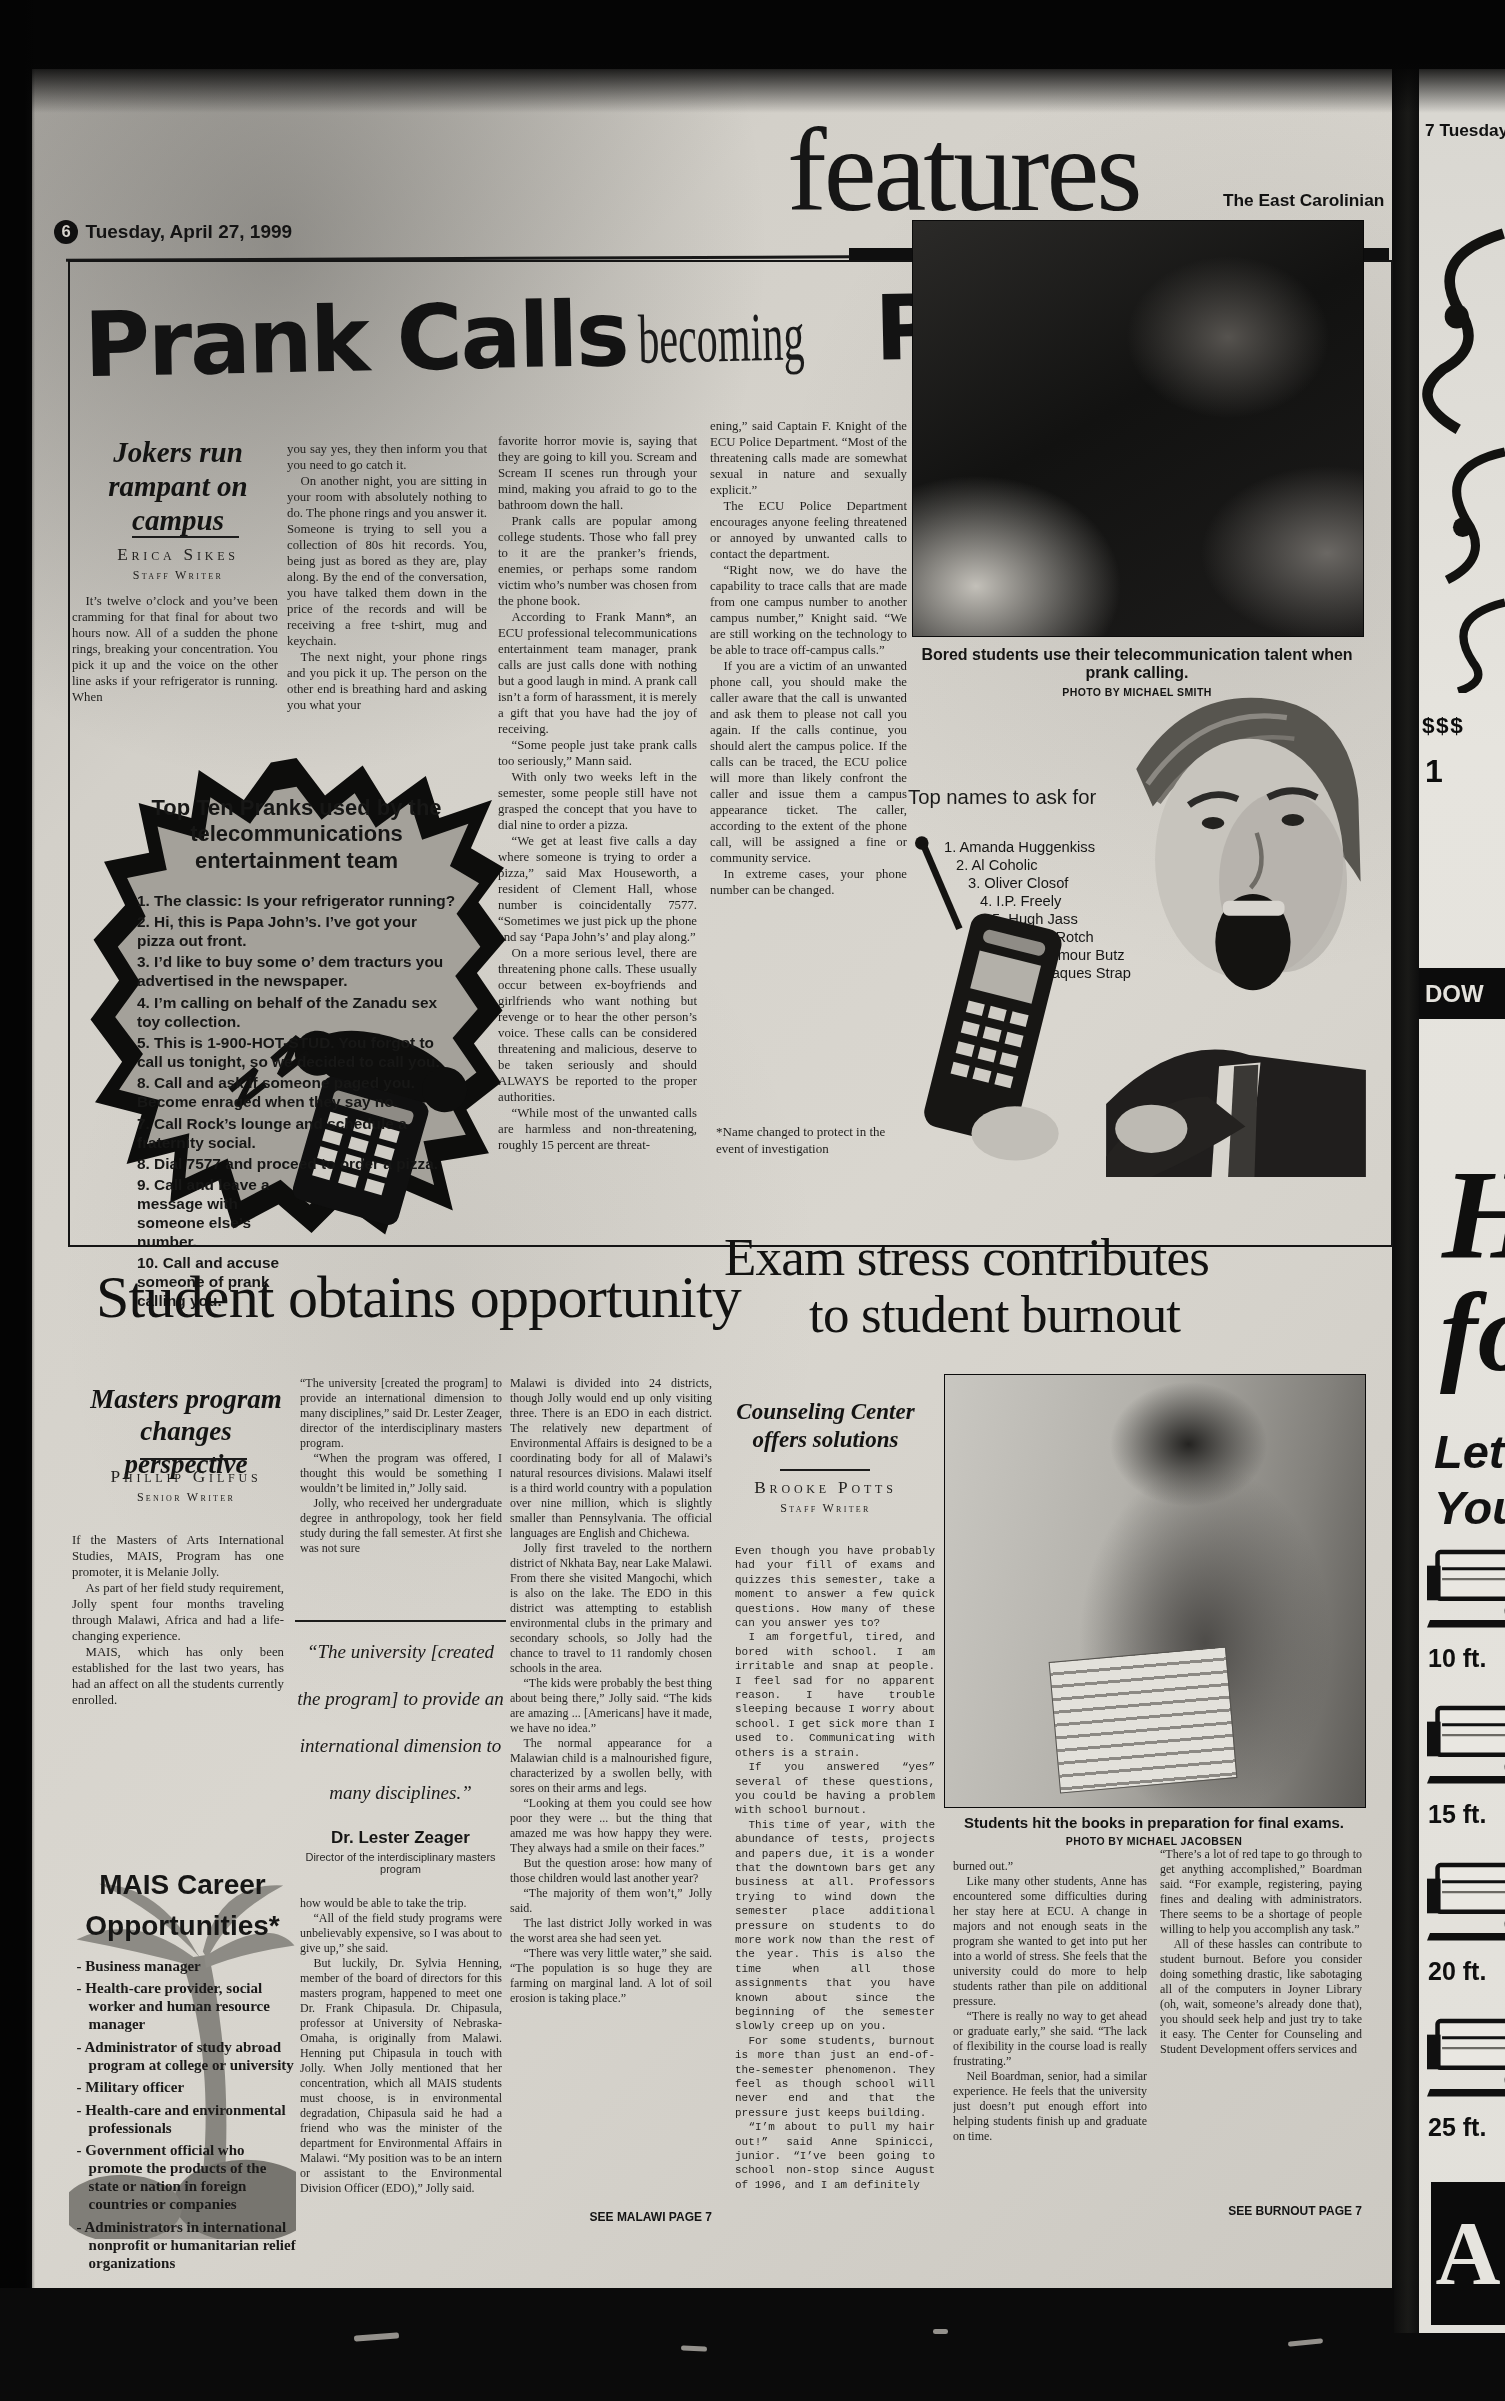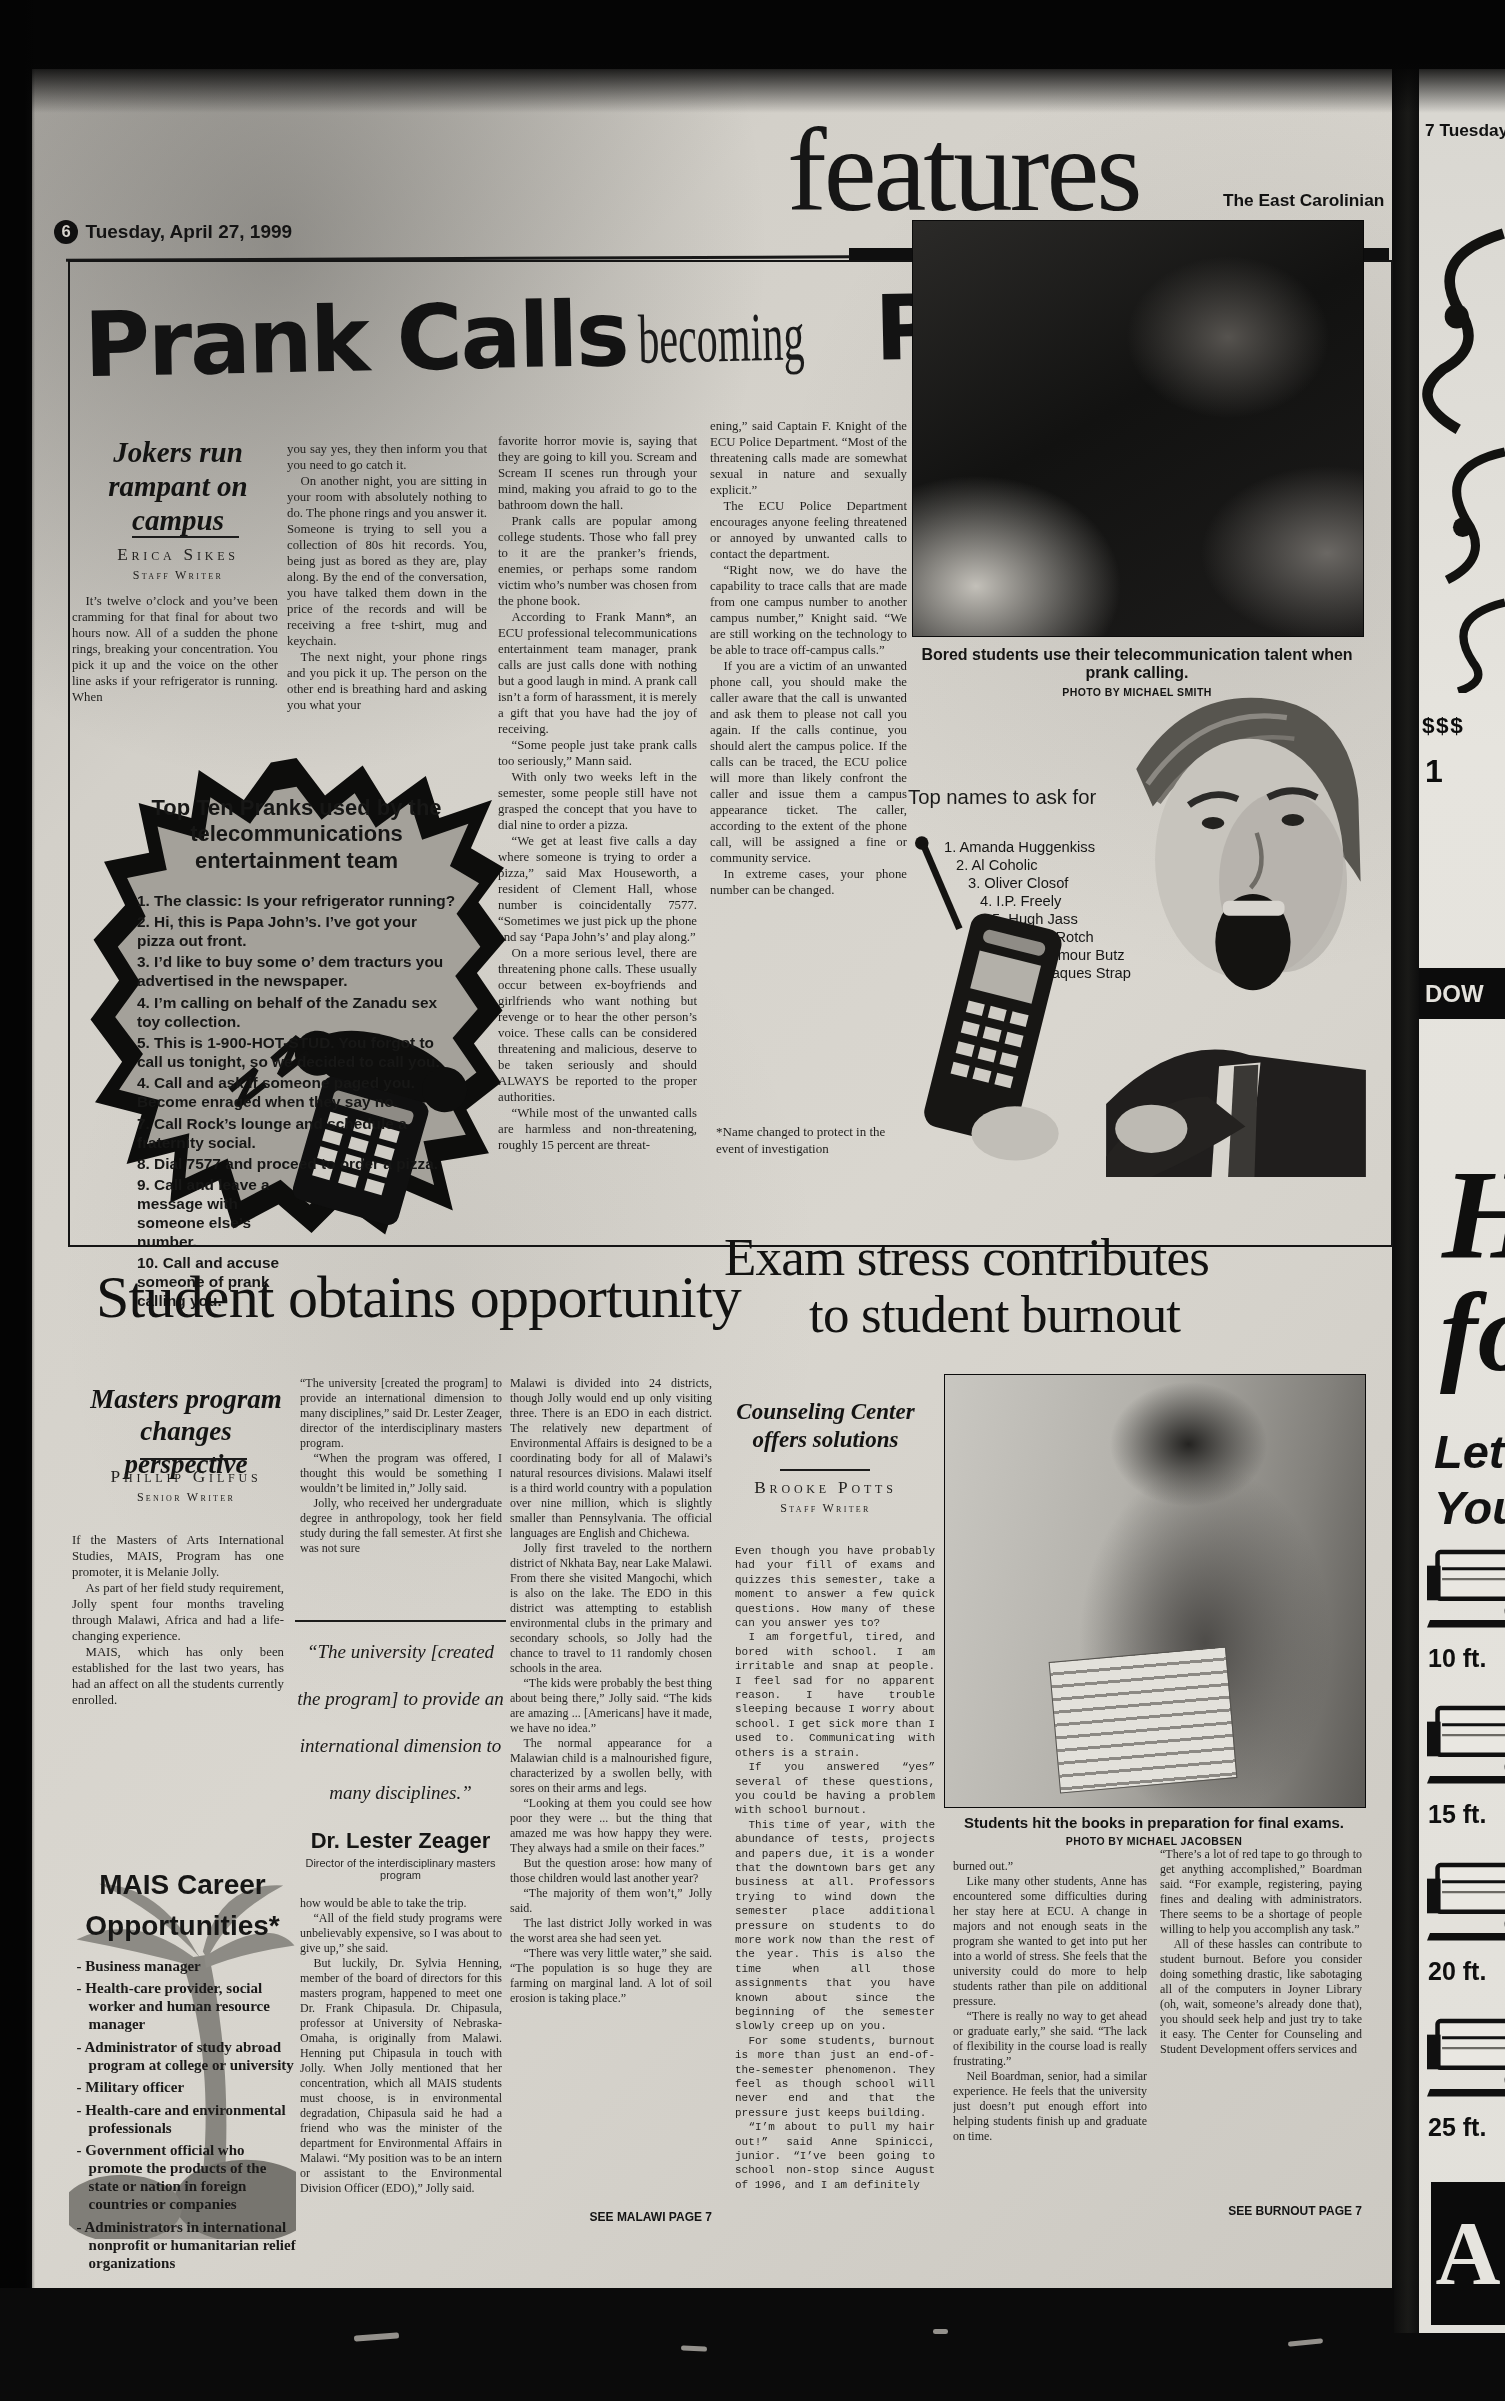--- a/index.html
+++ b/index.html
@@ -85,21 +85,21 @@
   
   .names-title{font-family:"Liberation Sans",sans-serif;font-size:20.3px;color:#1a1a19;}
   .names-list{font-family:"Liberation Sans",sans-serif;font-size:14.7px;line-height:18px;color:#161615;}
 
   
   .serifH{font-family:"Liberation Serif",serif;color:#121211;letter-spacing:-0.8px;}
 
   
   .quote{border-top:2.3px solid #1b1b1a;text-align:center;}
   .quote .q{font-style:italic;font-size:19px;line-height:47px;color:#1c1b1a;margin-top:6px;}
-  .quote .qa{font-family:"Liberation Sans",sans-serif;font-weight:bold;font-size:22px;margin-top:12px;color:#151514;text-align:center;}
+  .quote .qa{font-family:"Liberation Sans",sans-serif;font-weight:bold;font-size:17px;margin-top:12px;color:#151514;text-align:center;}
   .quote .qr{font-family:"Liberation Sans",sans-serif;font-size:11px;margin-top:3px;color:#2a2928;}
 
   
   .career{position:absolute;}
   .career .ct{font-family:Liberation Sans, sans-serif;font-weight:bold;font-size:28px;line-height:1.45;text-align:center;color:#161615;position:relative;z-index:2;}
   .career ul{list-style:none;margin:10.5px 0 0 0;padding:0 0 0 19.6px;position:relative;z-index:2;
      font-weight:bold;font-size:15px;line-height:18px;color:#1b1a19;}
   .career li{margin-bottom:4.5px;text-indent:-12px;}
   .jump{font-family:"Liberation Sans",sans-serif;font-weight:bold;font-size:12px;text-align:right;color:#141414;}
 
@@ -217,21 +217,21 @@
       <div class="t">
         <div>Top Ten Pranks used by the</div>
         <div>telecommunications entertainment team</div>
       </div>
       <div class="items">
         <div>1. The classic: Is your refrigerator running?</div>
         <div>2. Hi, this is Papa John’s. I’ve got your pizza out front.</div>
         <div>3. I’d like to buy some o’ dem tracturs you advertised in the newspaper.</div>
         <div>4. I’m calling on behalf of the Zanadu sex toy collection.</div>
         <div>5. This is 1-900-HOT-STUD. You forgot to call us tonight, so we decided to call you.</div>
-        <div>4. Call and ask if someone paged you. Become enraged when they say no.</div>
+        <div>8. Call and ask if someone paged you. Become enraged when they say no.</div>
         <div>7. Call Rock’s lounge and schedule a fraternity social.</div>
         <div>8. Dial 7577 and proceed to order a pizza.</div>
         <div class="narrow">9. Call and leave a message with someone else’s number.</div>
         <div class="narrow">10. Call and accuse someone of prank calling you.</div>
       </div>
     </div>
   </div>
 
   <div class="abs names-title" style="left:908px;top:786px;">Top names to ask for</div>
   <div class="abs names-list" style="left:944px;top:838px;">

